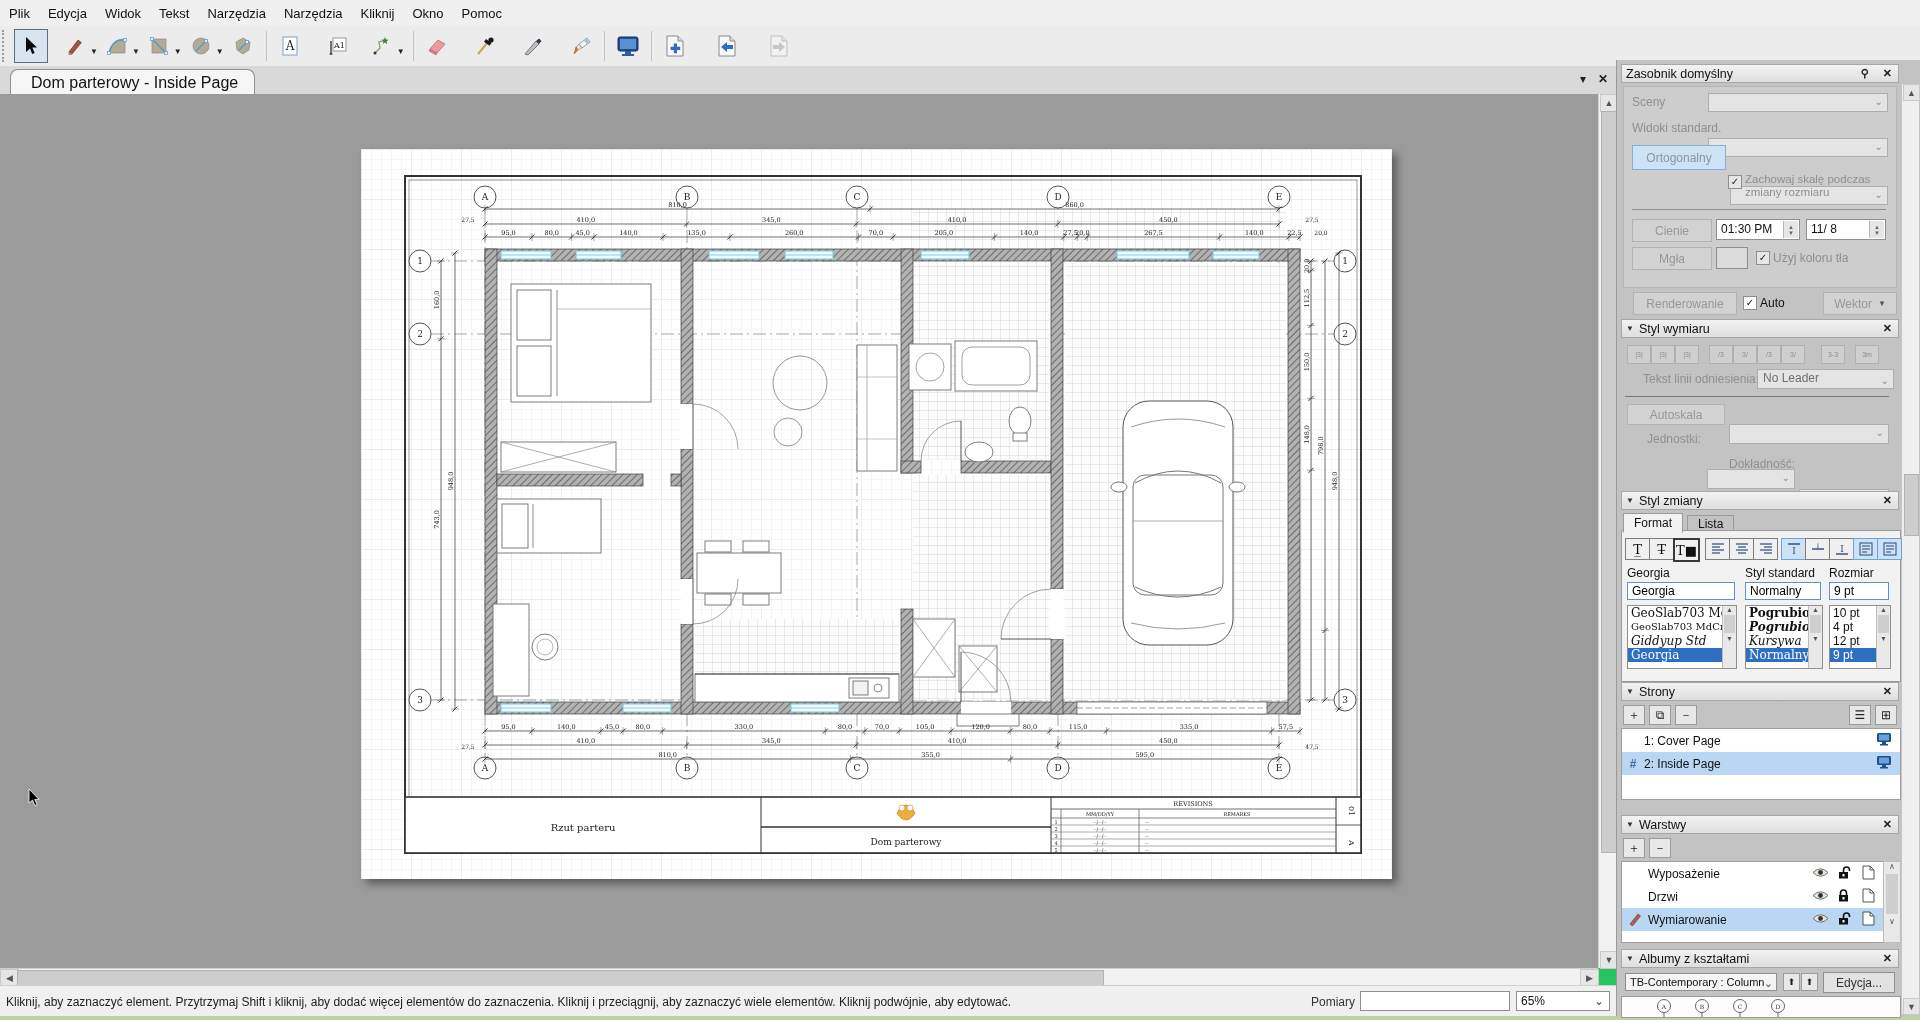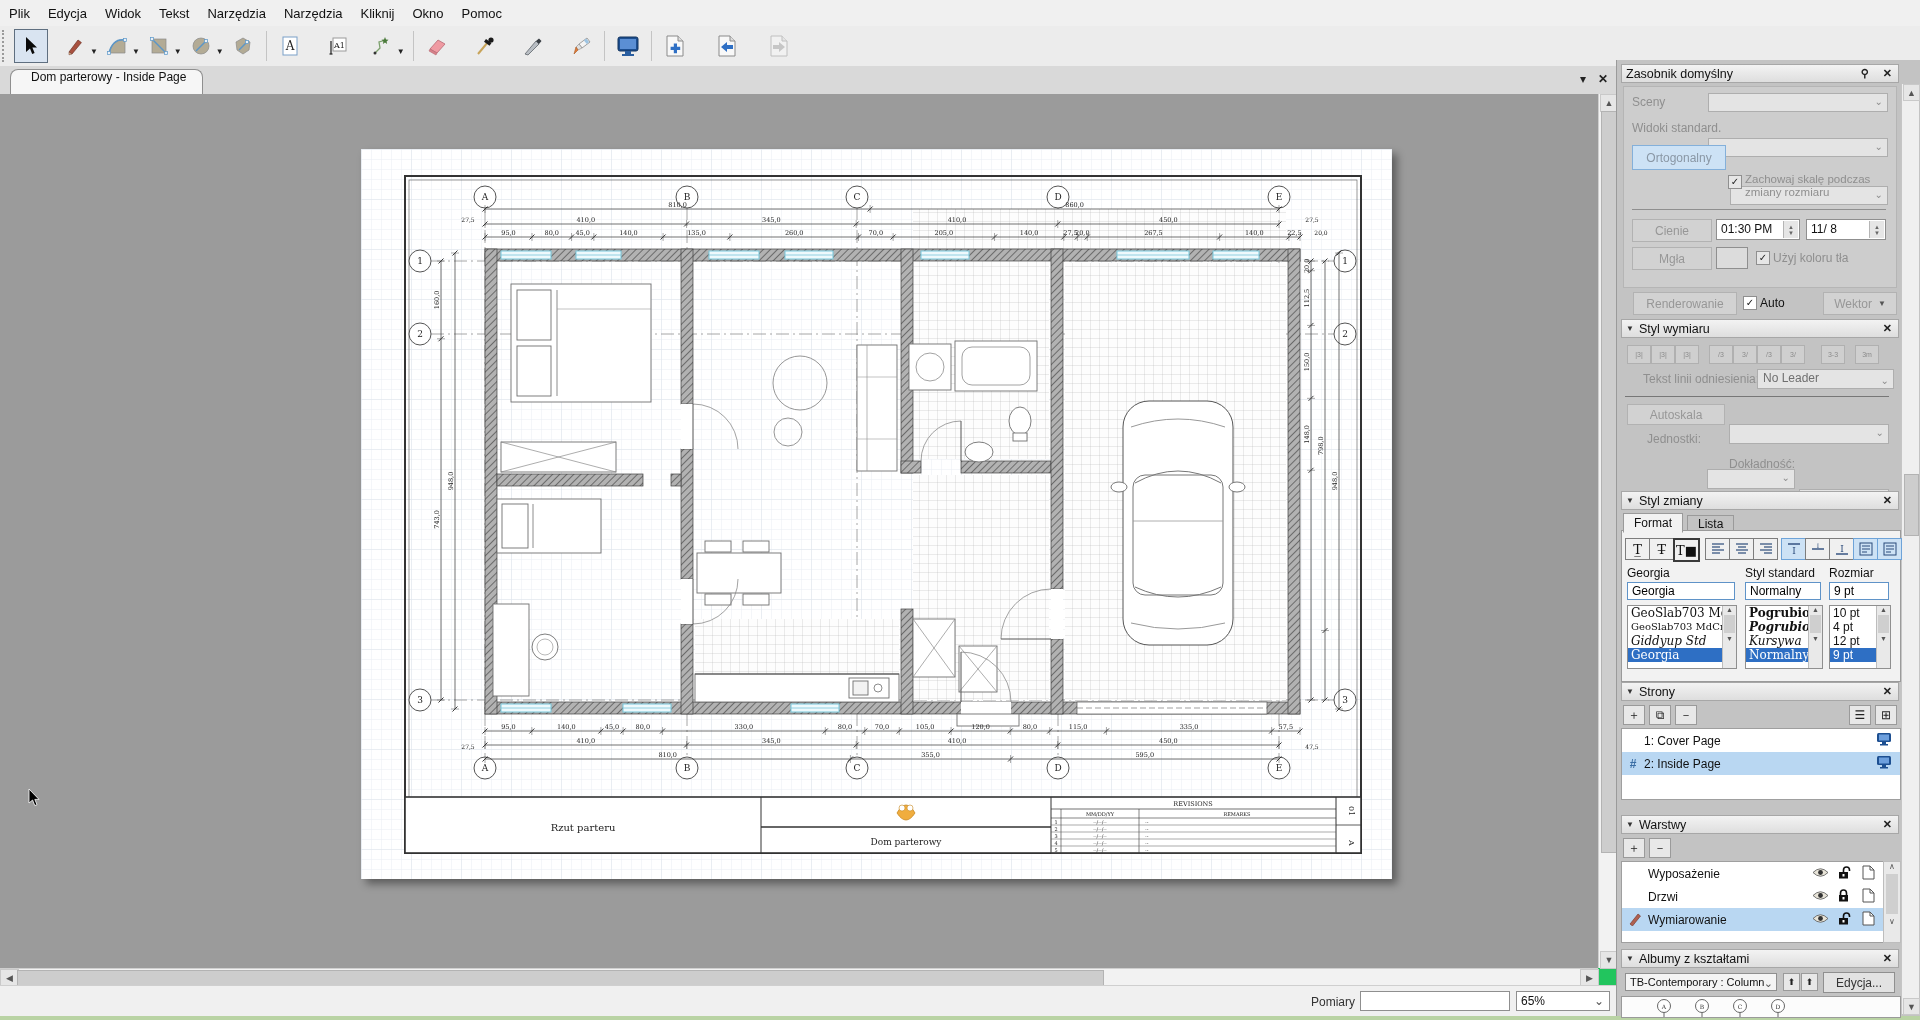--- a/index.html
+++ b/index.html
@@ -13,22 +13,22 @@
            display:flex;align-items:center;}
   .tb-handle{width:6px;height:32px;margin:0 4px 0 2px;border-left:2px dotted #9a9a9a;}
   .tb-btn{width:32px;height:32px;display:flex;align-items:center;justify-content:center;border:1px solid transparent;}
   .tb-btn.sel{background:#d9e4f1;border:1px solid #5f6f80;}
   .tb-btn.dis{opacity:.45;}
   .dd-arrow{font-size:8px;color:#222;margin:10px 2px 0 -2px;}
   .tb-sep{width:1px;height:30px;background:#c4c4c4;margin:0 6px;}
   
   .tabbar{left:0;top:66px;width:1616px;height:28px;background:#d9d9d9;border-bottom:1px solid #a9a9a9;}
   .tab{position:absolute;left:10px;top:3px;height:25px;padding:0 16px 0 20px;background:#f6f6f6;
-       border:1px solid #8f8f8f;border-bottom:none;border-radius:8px 8px 0 0;display:flex;
-       font-size:12px;}
+       border:1px solid #8f8f8f;border-bottom:none;border-radius:8px 8px 0 0;display:flex;align-items:center;
+       font-size:16px;}
   .tab-right{position:absolute;right:8px;top:6px;display:flex;gap:12px;font-size:12px;color:#222;}
   
   .canvas{left:0;top:94px;width:1598px;height:874px;background:#9b9b9b;overflow:hidden;}
   .page{position:absolute;left:361px;top:55px;width:1031px;height:730px;background:#fff;
         box-shadow:5px 5px 8px rgba(0,0,0,.4);}
   
   .hscroll{left:0;top:968px;width:1598px;height:17px;background:#f2f2f2;border-top:1px solid #cfcfcf;}
   .vscroll{left:1598px;top:94px;width:18px;height:874px;background:#f2f2f2;border-left:1px solid #cfcfcf;}
   .sc-btn{position:absolute;background:#e6e6e6;color:#555;font-size:9px;display:flex;align-items:center;justify-content:center;border:1px solid #c9c9c9;}
   .sc-thumb{position:absolute;background:#cdcdcd;border:1px solid #b3b3b3;}
@@ -665,20 +665,21 @@
     <div class="sc-thumb" style="left:17px;top:1px;width:1085px;height:14px"></div>
     <div class="sc-btn" style="left:1580px;top:0;width:17px;height:16px">▶</div>
   </div>
   <div class="abs vscroll">
     <div class="sc-btn" style="left:1px;top:0;width:16px;height:16px">▲</div>
     <div class="sc-thumb" style="left:2px;top:17px;width:14px;height:740px"></div>
     <div class="sc-btn" style="left:1px;top:857px;width:16px;height:16px">▼</div>
   </div>
 
   <div class="abs statusbar">
+    <div class="status-text">Kliknij, aby zaznaczyć element. Przytrzymaj Shift i kliknij, aby dodać więcej elementów do zaznaczenia. Kliknij i przeciągnij, aby zaznaczyć wiele elementów. Kliknij podwójnie, aby edytować.</div>
     <span class="abs" style="left:1311px;top:9px;font-size:12px;color:#333">Pomiary</span>
     <input class="abs inp" style="left: 1360px; top: 5px; width: 150px; height: 20px;" value="">
     <div class="abs inp" style="left:1516px;top:5px;width:94px;height:20px;line-height:18px">
       <span>65%</span>
       <span style="position:absolute;right:5px;color:#555">⌄</span>
     </div>
   </div>
   <div class="abs green"></div>
 
   <div class="abs sidebar">

